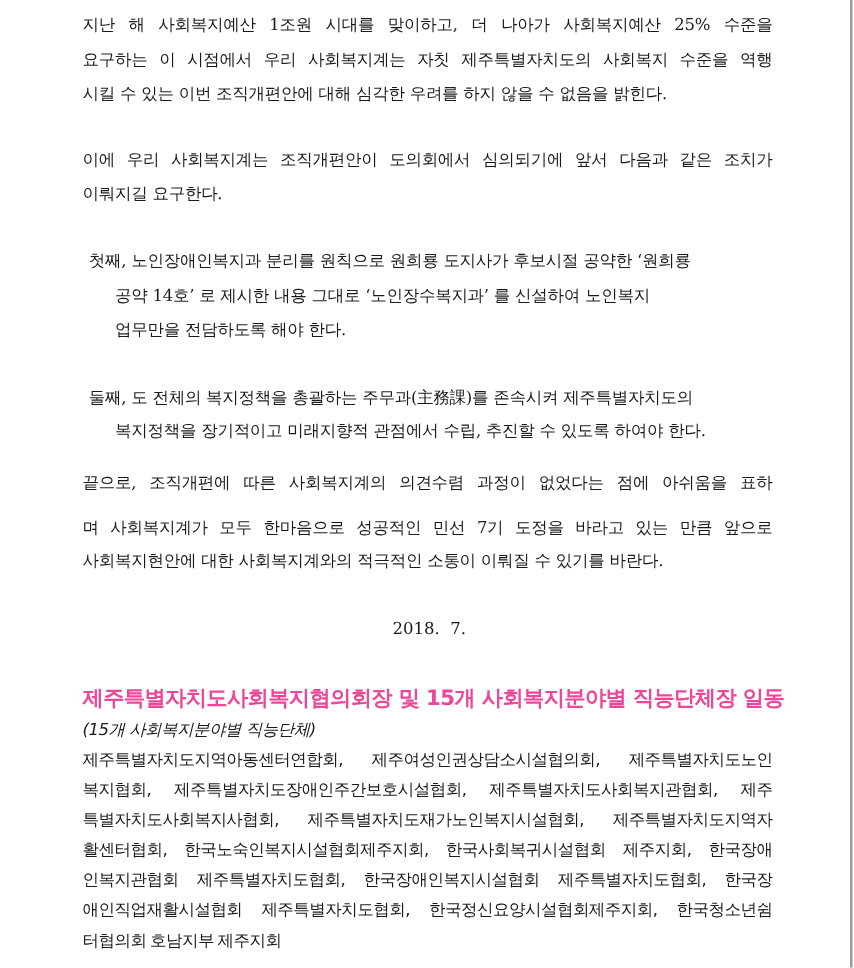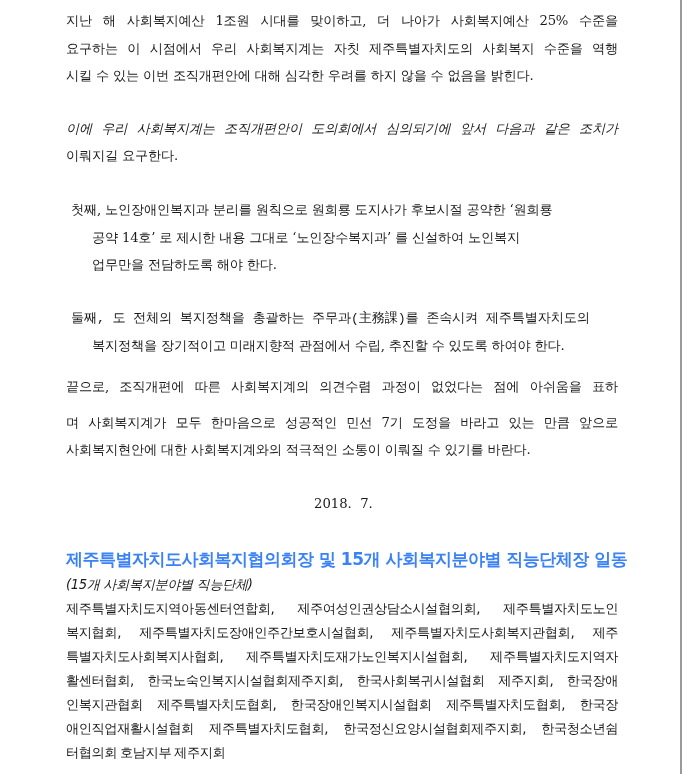--- a/index.html
+++ b/index.html
@@ -43,21 +43,21 @@
       width: 552px;
     }
     .heading {
       position: absolute;
       white-space: nowrap;
       font-family: "DejaVu Sans", "Liberation Sans", sans-serif;
       font-weight: bold;
       font-size: 17px;
       line-height: 22px;
       letter-spacing: -0.5px;
-      color: #3b82f6;
+      color: #ec4899;
     }
     .org {
       position: absolute;
       white-space: nowrap;
       font-family: "DejaVu Sans", "Liberation Sans", sans-serif;
       font-size: 13.2px;
       line-height: 18px;
       letter-spacing: -0.4px;
       width: 552px;
       text-align: justify;
@@ -74,28 +74,28 @@
 <body>
 
 <div class="right-border"></div>
 
 <div class="page">
 
   <div class="line justify" style="top:12px;"> 지난 해 사회복지예산 1조원 시대를 맞이하고, 더 나아가 사회복지예산 25% 수준을</div>
   <div class="line justify" style="top:40px;">요구하는 이 시점에서 우리 사회복지계는 자칫 제주특별자치도의 사회복지 수준을 역행</div>
   <div class="line" style="top:67px;">시킬 수 있는 이번 조직개편안에 대해 심각한 우려를 하지 않을 수 없음을 밝힌다.</div>
 
-  <div class="line justify" style="top:120px;font-style:italic;"> 이에 우리 사회복지계는 조직개편안이 도의회에서 심의되기에 앞서 다음과 같은 조치가</div>
+  <div class="line justify" style="top:120px;"> 이에 우리 사회복지계는 조직개편안이 도의회에서 심의되기에 앞서 다음과 같은 조치가</div>
   <div class="line" style="top:147px;">이뤄지길 요구한다.</div>
 
   <div class="line" style="top:201px; left:5px;">첫째, 노인장애인복지과 분리를 원칙으로 원희룡 도지사가 후보시절 공약한 ‘원희룡</div>
   <div class="line" style="top:229px; left:26px;">공약 14호’ 로 제시한 내용 그대로 ‘노인장수복지과’ 를 신설하여 노인복지</div>
   <div class="line" style="top:256px; left:26px;">업무만을 전담하도록 해야 한다.</div>
 
-  <div class="line" style="top:310px; left:5px;font-family:Liberation Mono, monospace;">둘째, 도 전체의 복지정책을 총괄하는 주무과(主務課)를 존속시켜 제주특별자치도의</div>
+  <div class="line" style="top:310px; left:5px;">둘째, 도 전체의 복지정책을 총괄하는 주무과(主務課)를 존속시켜 제주특별자치도의</div>
   <div class="line" style="top:337px; left:26px;">복지정책을 장기적이고 미래지향적 관점에서 수립, 추진할 수 있도록 하여야 한다.</div>
 
   <div class="line justify" style="top:378px;"> 끝으로, 조직개편에 따른 사회복지계의 의견수렴 과정이 없었다는 점에 아쉬움을 표하</div>
   <div class="line justify" style="top:414px;">며 사회복지계가 모두 한마음으로 성공적인 민선 7기 도정을 바라고 있는 만큼 앞으로</div>
   <div class="line" style="top:441px;">사회복지현안에 대한 사회복지계와의 적극적인 소통이 이뤄질 수 있기를 바란다.</div>
 
   <div class="date" style="top:495px; left:248px;">2018.  7.</div>
 
   <div class="heading" style="top:548px; left:0px;">제주특별자치도사회복지협의회장 및  15개 사회복지분야별 직능단체장 일동</div>
 

